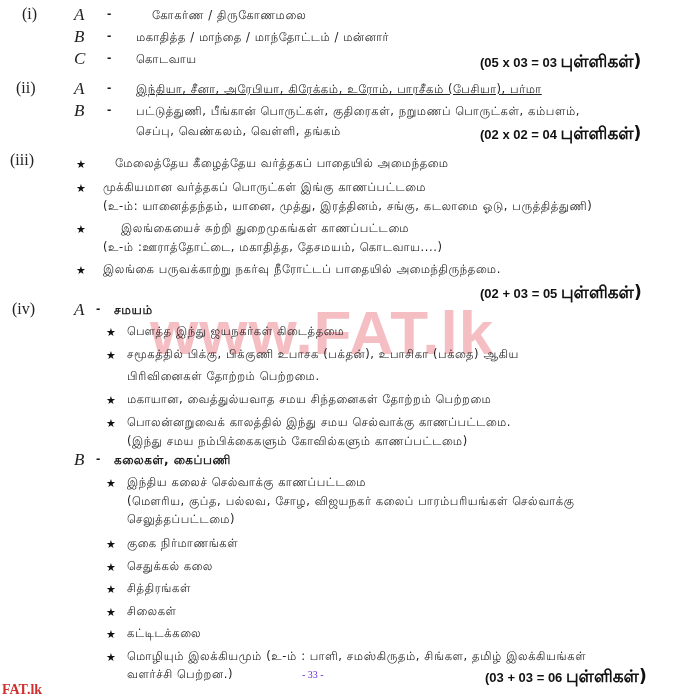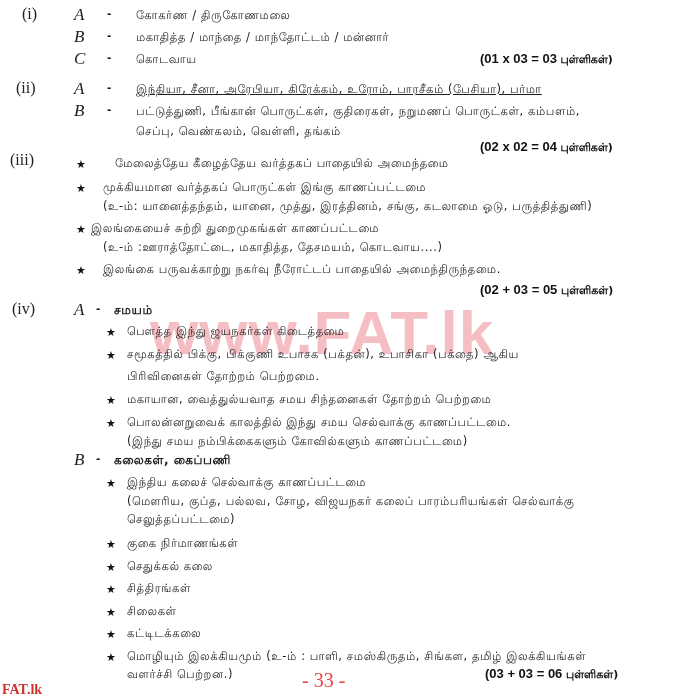--- a/index.html
+++ b/index.html
@@ -6,83 +6,83 @@
     body {
       width: 697px; height: 700px; background: #ffffff; position: relative; overflow: hidden;
       font-family: "DejaVu Sans", sans-serif; color: #1a1a1a;
     }
     .abs { position: absolute; white-space: nowrap; }
     .roman { font-family: "Liberation Serif", serif; font-size: 16px; color: #222; }
     .letter { font-family: "Liberation Serif", serif; font-style: italic; font-size: 17px; color: #222; }
     .dash { font-family: "Liberation Sans", sans-serif; font-weight: bold; font-size: 13px; }
     .ta { font-size: 11.5px; letter-spacing: 0.6px; color: #1e1e1e; }
     .marks { font-family: "Liberation Sans", sans-serif; font-weight: bold; font-size: 13px; color: #111; }
-    .marks .tm { font-family: "DejaVu Sans", sans-serif; font-size: 11px; }
+    .marks .tm { font-family: "DejaVu Sans", sans-serif; font-size: 17px; }
     .star { font-size: 11px; color: #111; }
     .bold-ta { font-weight: bold; font-size: 12px; }
     .watermark {
       position: absolute; left: 150px; top: 297px; font-family: "Liberation Sans", sans-serif;
       font-weight: bold; font-size: 62px; color: #f2a9b0; opacity: 0.75; letter-spacing: 1px; z-index: 0;
     }
     .content { position: relative; z-index: 1; }
-    .page-no { font-family: "Liberation Serif", serif; font-size: 20px; color: #ef4444; }
+    .page-no { font-family: "Liberation Serif", serif; font-size: 10px; color: #6d28d9; }
     .footer-brand { font-family: "Liberation Serif", serif; font-weight: bold; font-size: 14px; color: #d0302f; }
   </style>
 </head>
 <body>
 
 <div class="watermark">www.FAT.lk</div>
 
 <div class="content">
 
   <div>
     <span class="abs roman" style="left:22px; top:5px;">(i)</span>
     <span class="abs letter" style="left:74px; top:5px;">A</span>
     <span class="abs dash" style="left:107px; top:6px;">-</span>
-    <span class="abs ta" style="left:136px; top:8px;text-align:center;">கோகர்ண / திருகோணமலை</span>
+    <span class="abs ta" style="left:152px; top:8px;text-align:center;">கோகர்ண / திருகோணமலை</span>
 
     <span class="abs letter" style="left:74px; top:27px;">B</span>
     <span class="abs dash" style="left:107px; top:28px;">-</span>
     <span class="abs ta" style="left:136px; top:30px;">மகாதித்த / மாந்தை / மாந்தோட்டம் / மன்னார்</span>
 
     <span class="abs letter" style="left:74px; top:49px;">C</span>
     <span class="abs dash" style="left:107px; top:50px;">-</span>
     <span class="abs ta" style="left:136px; top:52px;">கொடவாய</span>
     <span class="abs marks" style="left:480px; top:51px;">
-      <span>(01  x  03  = 03 </span><span class="tm">புள்ளிகள்)</span>
+      <span>(05  x  03  = 03 </span><span class="tm">புள்ளிகள்)</span>
     </span>
   </div>
 
   <div>
     <span class="abs roman" style="left:16px; top:79px;">(ii)</span>
     <span class="abs letter" style="left:74px; top:79px;">A</span>
     <span class="abs dash" style="left:107px; top:80px;">-</span>
     <span class="abs ta" style="left:136px; top:82px;text-decoration:underline;">இந்தியா, சீனா, அரேபியா, கிரேக்கம், உரோம், பாரசீகம் (பேசியா), பர்மா</span>
 
     <span class="abs letter" style="left:74px; top:101px;">B</span>
     <span class="abs dash" style="left:107px; top:102px;">-</span>
     <span class="abs ta" style="left:136px; top:104px;text-align:right;">பட்டுத்துணி, பீங்கான் பொருட்கள், குதிரைகள், நறுமணப் பொருட்கள், கம்பளம்,</span>
     <span class="abs ta" style="left:136px; top:124px;">செப்பு, வெண்கலம், வெள்ளி, தங்கம்</span>
-    <span class="abs marks" style="left:480px; top:123px;margin-top:16px;">
+    <span class="abs marks" style="left:480px; top:123px;">
       <span>(02  x  02  = 04 </span><span class="tm">புள்ளிகள்)</span>
     </span>
   </div>
 
   <div>
     <span class="abs roman" style="left:10px; top:151px;">(iii)</span>
 
     <span class="abs star" style="left:76px; top:158px;">★</span>
     <span class="abs ta" style="left:103px; top:156px;margin-left:12px;">மேலைத்தேய கீழைத்தேய வர்த்தகப் பாதையில் அமைந்தமை</span>
 
     <span class="abs star" style="left:76px; top:182px;">★</span>
     <span class="abs ta" style="left:103px; top:180px;">முக்கியமான வர்த்தகப் பொருட்கள் இங்கு காணப்பட்டமை</span>
     <span class="abs ta" style="left:103px; top:199px;text-align:right;">(உ-ம்: யானைத்தந்தம், யானை, முத்து, இரத்தினம், சங்கு, கடலாமை ஓடு, பருத்தித்துணி)</span>
 
     <span class="abs star" style="left:76px; top:223px;">★</span>
-    <span class="abs ta" style="left:91px; top:221px;">இலங்கையைச் சுற்றி துறைமுகங்கள் காணப்பட்டமை</span>
+    <span class="abs ta" style="left:121px; top:221px;">இலங்கையைச் சுற்றி துறைமுகங்கள் காணப்பட்டமை</span>
     <span class="abs ta" style="left:103px; top:240px;">(உ-ம் :ஊராத்தோட்டை, மகாதித்த, தேசமயம், கொடவாய....)</span>
 
     <span class="abs star" style="left:76px; top:264px;">★</span>
     <span class="abs ta" style="left:103px; top:262px;">இலங்கை பருவக்காற்று நகர்வு நீரோட்டப் பாதையில் அமைந்திருந்தமை.</span>
 
     <span class="abs marks" style="left:480px; top:282px;">
       <span>(02 +  03  = 05 </span><span class="tm">புள்ளிகள்)</span>
     </span>
   </div>
 

